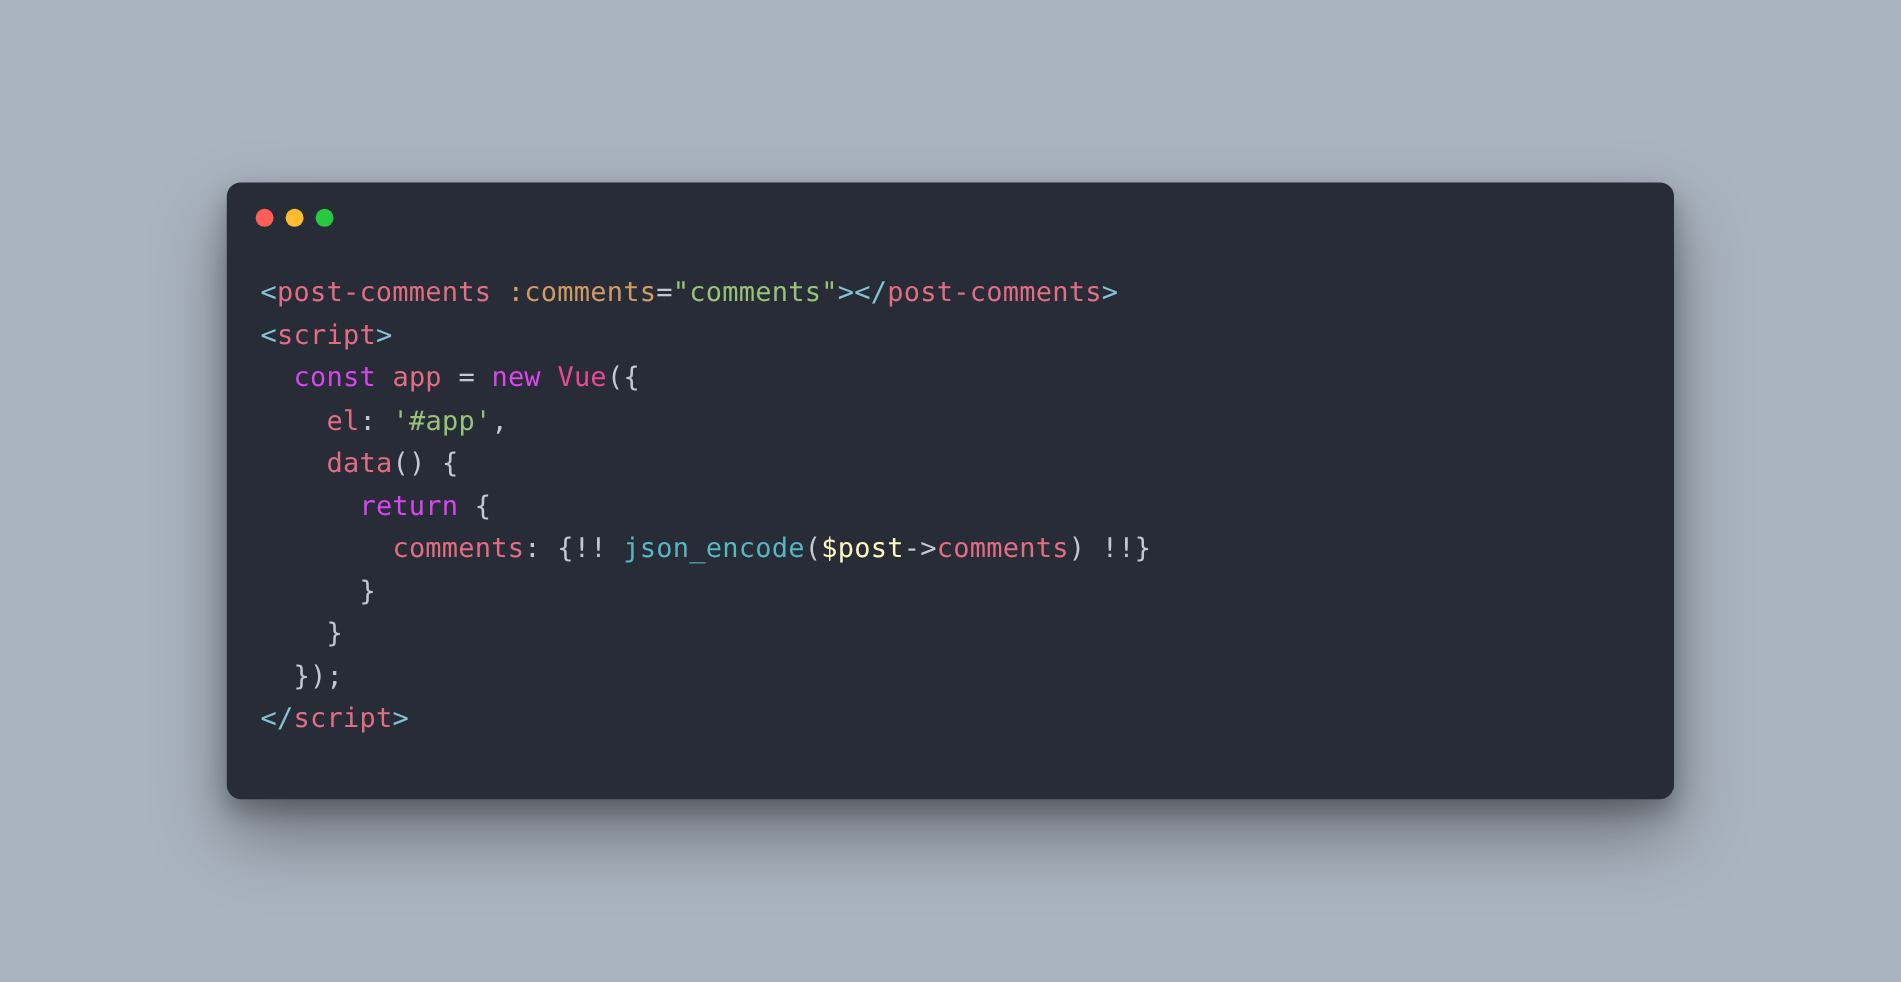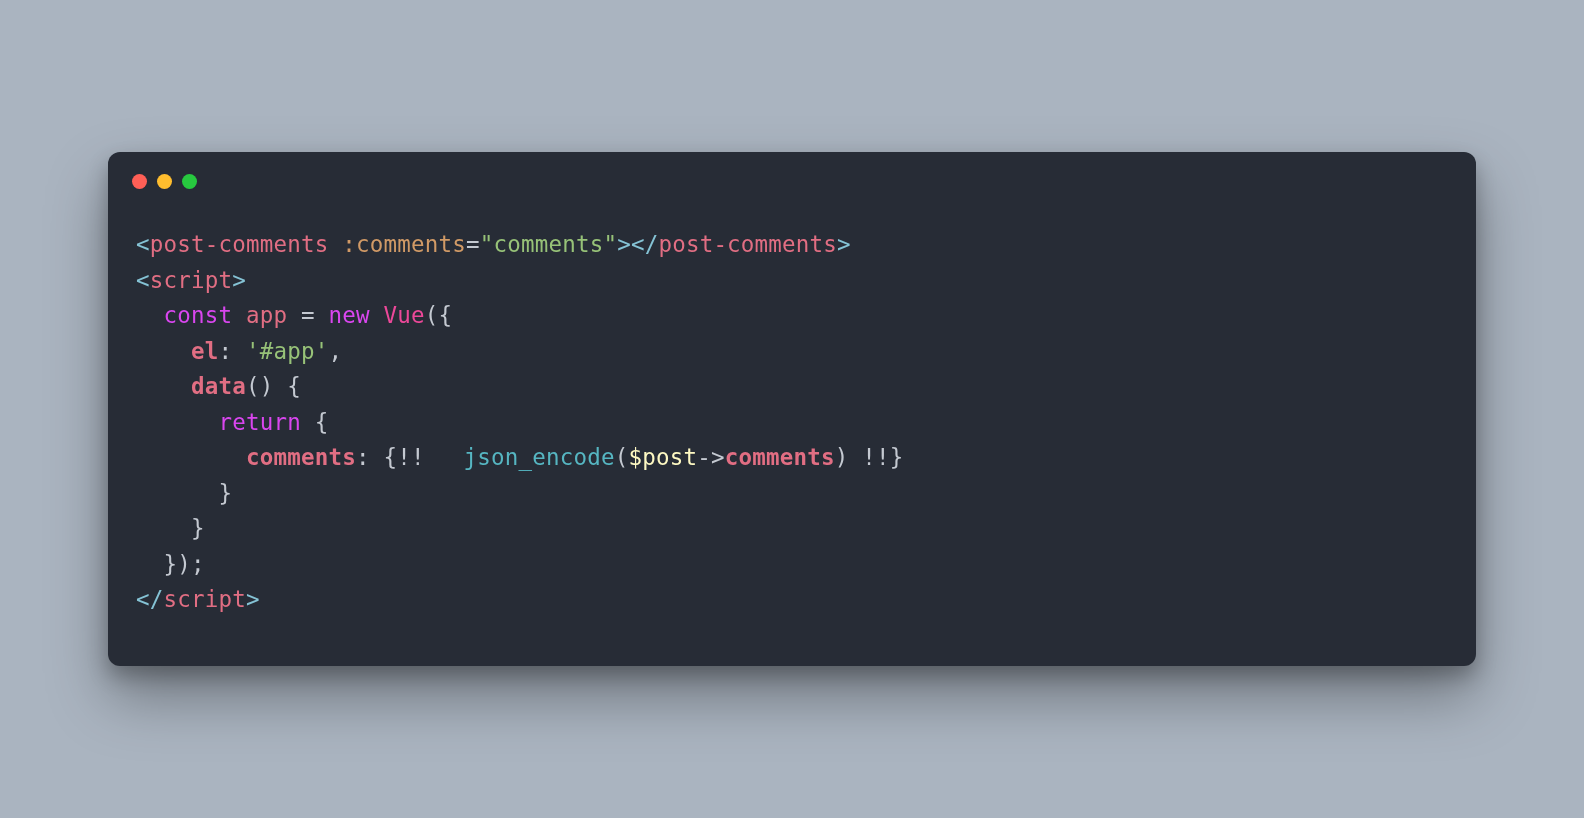--- a/index.html
+++ b/index.html
@@ -6,21 +6,21 @@
   body {
     width: 1584px;
     height: 818px;
     background: #aab4c0;
     display: flex;
     align-items: center;
     justify-content: center;
     font-family: ui-monospace, 'SF Mono', Menlo, Monaco, Consolas, monospace;
   }
   .window {
-    width: 1368px;
+    width: 1206px;
     background: #272c36;
     border-radius: 12px;
     box-shadow: 0 30px 60px rgba(0,0,0,0.35), 0 10px 20px rgba(0,0,0,0.25);
     overflow: hidden;
   }
   .titlebar {
     display: flex;
     gap: 10px;
     padding: 22px 24px 0 24px;
   }
@@ -42,22 +42,22 @@
   }
   .c-angle  { color: #85c3d5; } 
   .c-tag    { color: #e16e83; } 
   .c-attr   { color: #d19a66; } 
   .c-op     { color: #c4c9d1; } 
   .c-str    { color: #97c278; } 
   .c-kw     { color: #d946ef; } 
   .c-var    { color: #e16e83; text-align: right; } 
   .c-class  { color: #ec4899; } 
   .c-punc   { color: #c4c9d1; } 
-  .c-prop   { color: #e16e83; font-weight: bold; } 
-  .c-func   { color: #56b6c2; margin-left: 25px; } 
+  .c-prop   { color: #e16e83; } 
+  .c-func   { color: #56b6c2; } 
   .c-php    { color: #fef9c3; } 
 </style>
 </head>
 <body>
 
 <div class="window">
   <div class="titlebar">
     <div class="dot red"></div>
     <div class="dot yellow"></div>
     <div class="dot green"></div>

